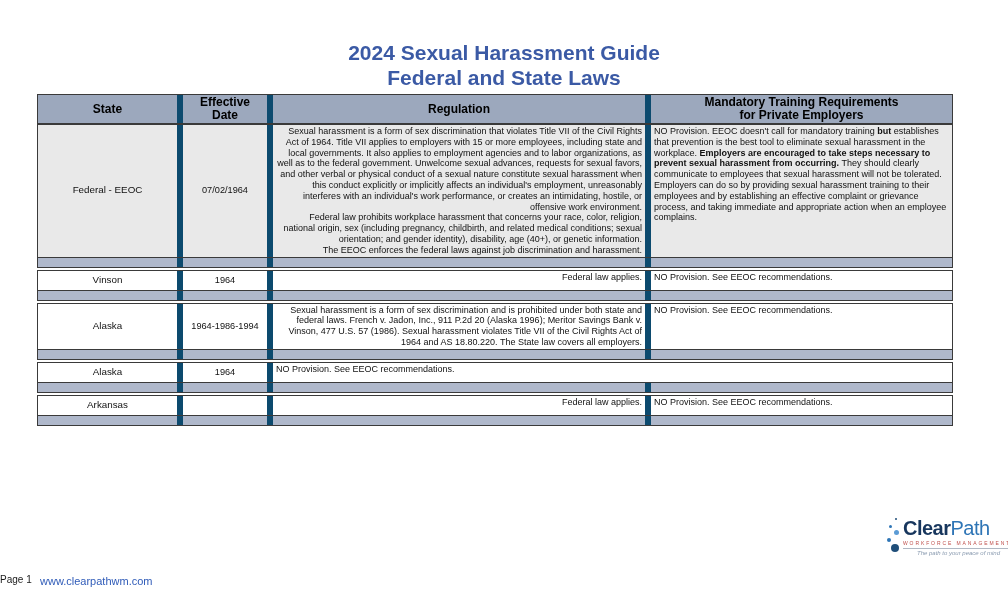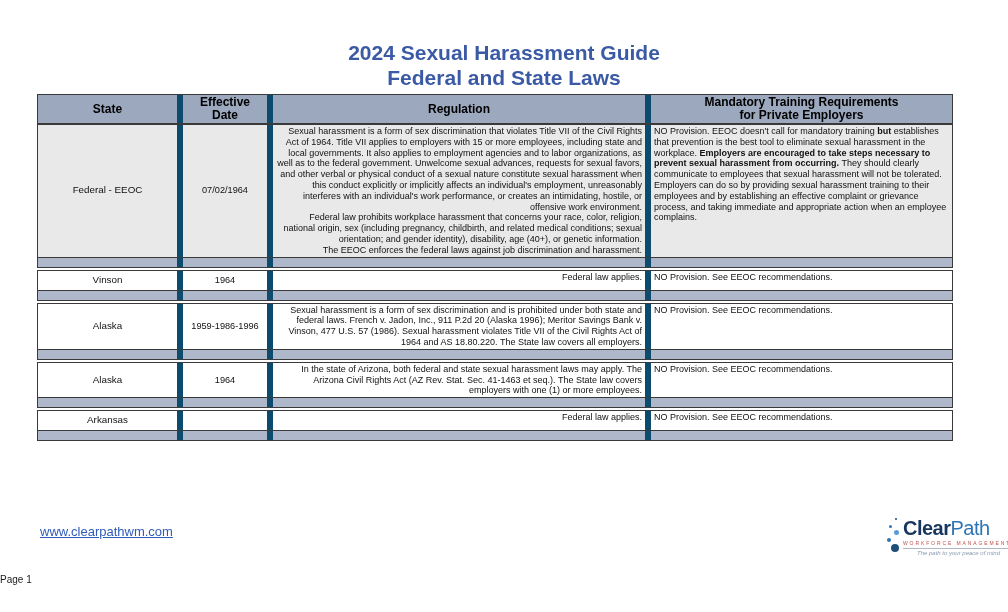--- a/index.html
+++ b/index.html
@@ -33,22 +33,22 @@
   }
   .data .date-cell {
     display:flex; align-items:center; justify-content:center; text-align:center; font-size:9.2px;
   }
   .data .reg-cell, .data .train-cell { white-space:pre-wrap; }
   .data.shaded .cell { background:#e9e9e9; }
   .spacer { height:11px; margin-top:3px; margin-bottom:3px; }
   .spacer .cell { background:#afb8cb; height:100%; }
   
   .site-link {
-    position:absolute; left:40px; top:524px; font-size:13px;
-    color:#2f5bb8; text-decoration:underline; cursor:pointer;
+    position:absolute; left:40px; top:575px; font-size:11px;
+    color:#2f5bb8; cursor:pointer;
   }
   .page-num {
     position:absolute; top:574px; left:0; width:100%; text-align:left;
     font-size:10px; color:#1a1a1a;
   }
   
   .logo { position:absolute; left:886px; top:517px; width:128px; }
   .logo-main { display:flex; align-items:flex-start; }
   .dots { position:relative; width:17px; height:38px; flex:none; }
   .dots i { position:absolute; border-radius:50%; display:block; }
@@ -110,34 +110,33 @@
           <div class="cell c4 train-cell">NO Provision. See EEOC recommendations.</div>
         </div>
         <div class="row spacer">
           <div class="cell c1"></div>
           <div class="cell c2"></div>
           <div class="cell c3"></div>
           <div class="cell c4"></div>
         </div>
         <div class="row data">
           <div class="cell c1 state-cell">Alaska</div>
-          <div class="cell c2 date-cell">1959-1986-1996</div>
+          <div class="cell c2 date-cell">1964-1986-1994</div>
           <div class="cell c3 reg-cell">Sexual harassment is a form of sex discrimination and is prohibited under both state and federal laws. French v. Jadon, Inc., 911 P.2d 20 (Alaska 1996); Meritor Savings Bank v. Vinson, 477 U.S. 57 (1986). Sexual harassment violates Title VII of the Civil Rights Act of 1964 and AS 18.80.220. The State law covers all employers.</div>
           <div class="cell c4 train-cell">NO Provision. See EEOC recommendations.</div>
         </div>
         <div class="row spacer">
           <div class="cell c1"></div>
           <div class="cell c2"></div>
           <div class="cell c3"></div>
           <div class="cell c4"></div>
         </div>
         <div class="row data">
           <div class="cell c1 state-cell">Alaska</div>
           <div class="cell c2 date-cell">1964</div>
-          <div class="cell c3 reg-cell">In the state of Arizona, both federal and state sexual harassment laws may apply. The Arizona Civil Rights Act (AZ Rev. Stat. Sec. 41-1463 et seq.). The State law covers employers with one (1) or more employees.</div>
           <div class="cell c4 train-cell">NO Provision. See EEOC recommendations.</div>
         </div>
         <div class="row spacer">
           <div class="cell c1"></div>
           <div class="cell c2"></div>
           <div class="cell c3"></div>
           <div class="cell c4"></div>
         </div>
         <div class="row data">
           <div class="cell c1 state-cell">Arkansas</div>

